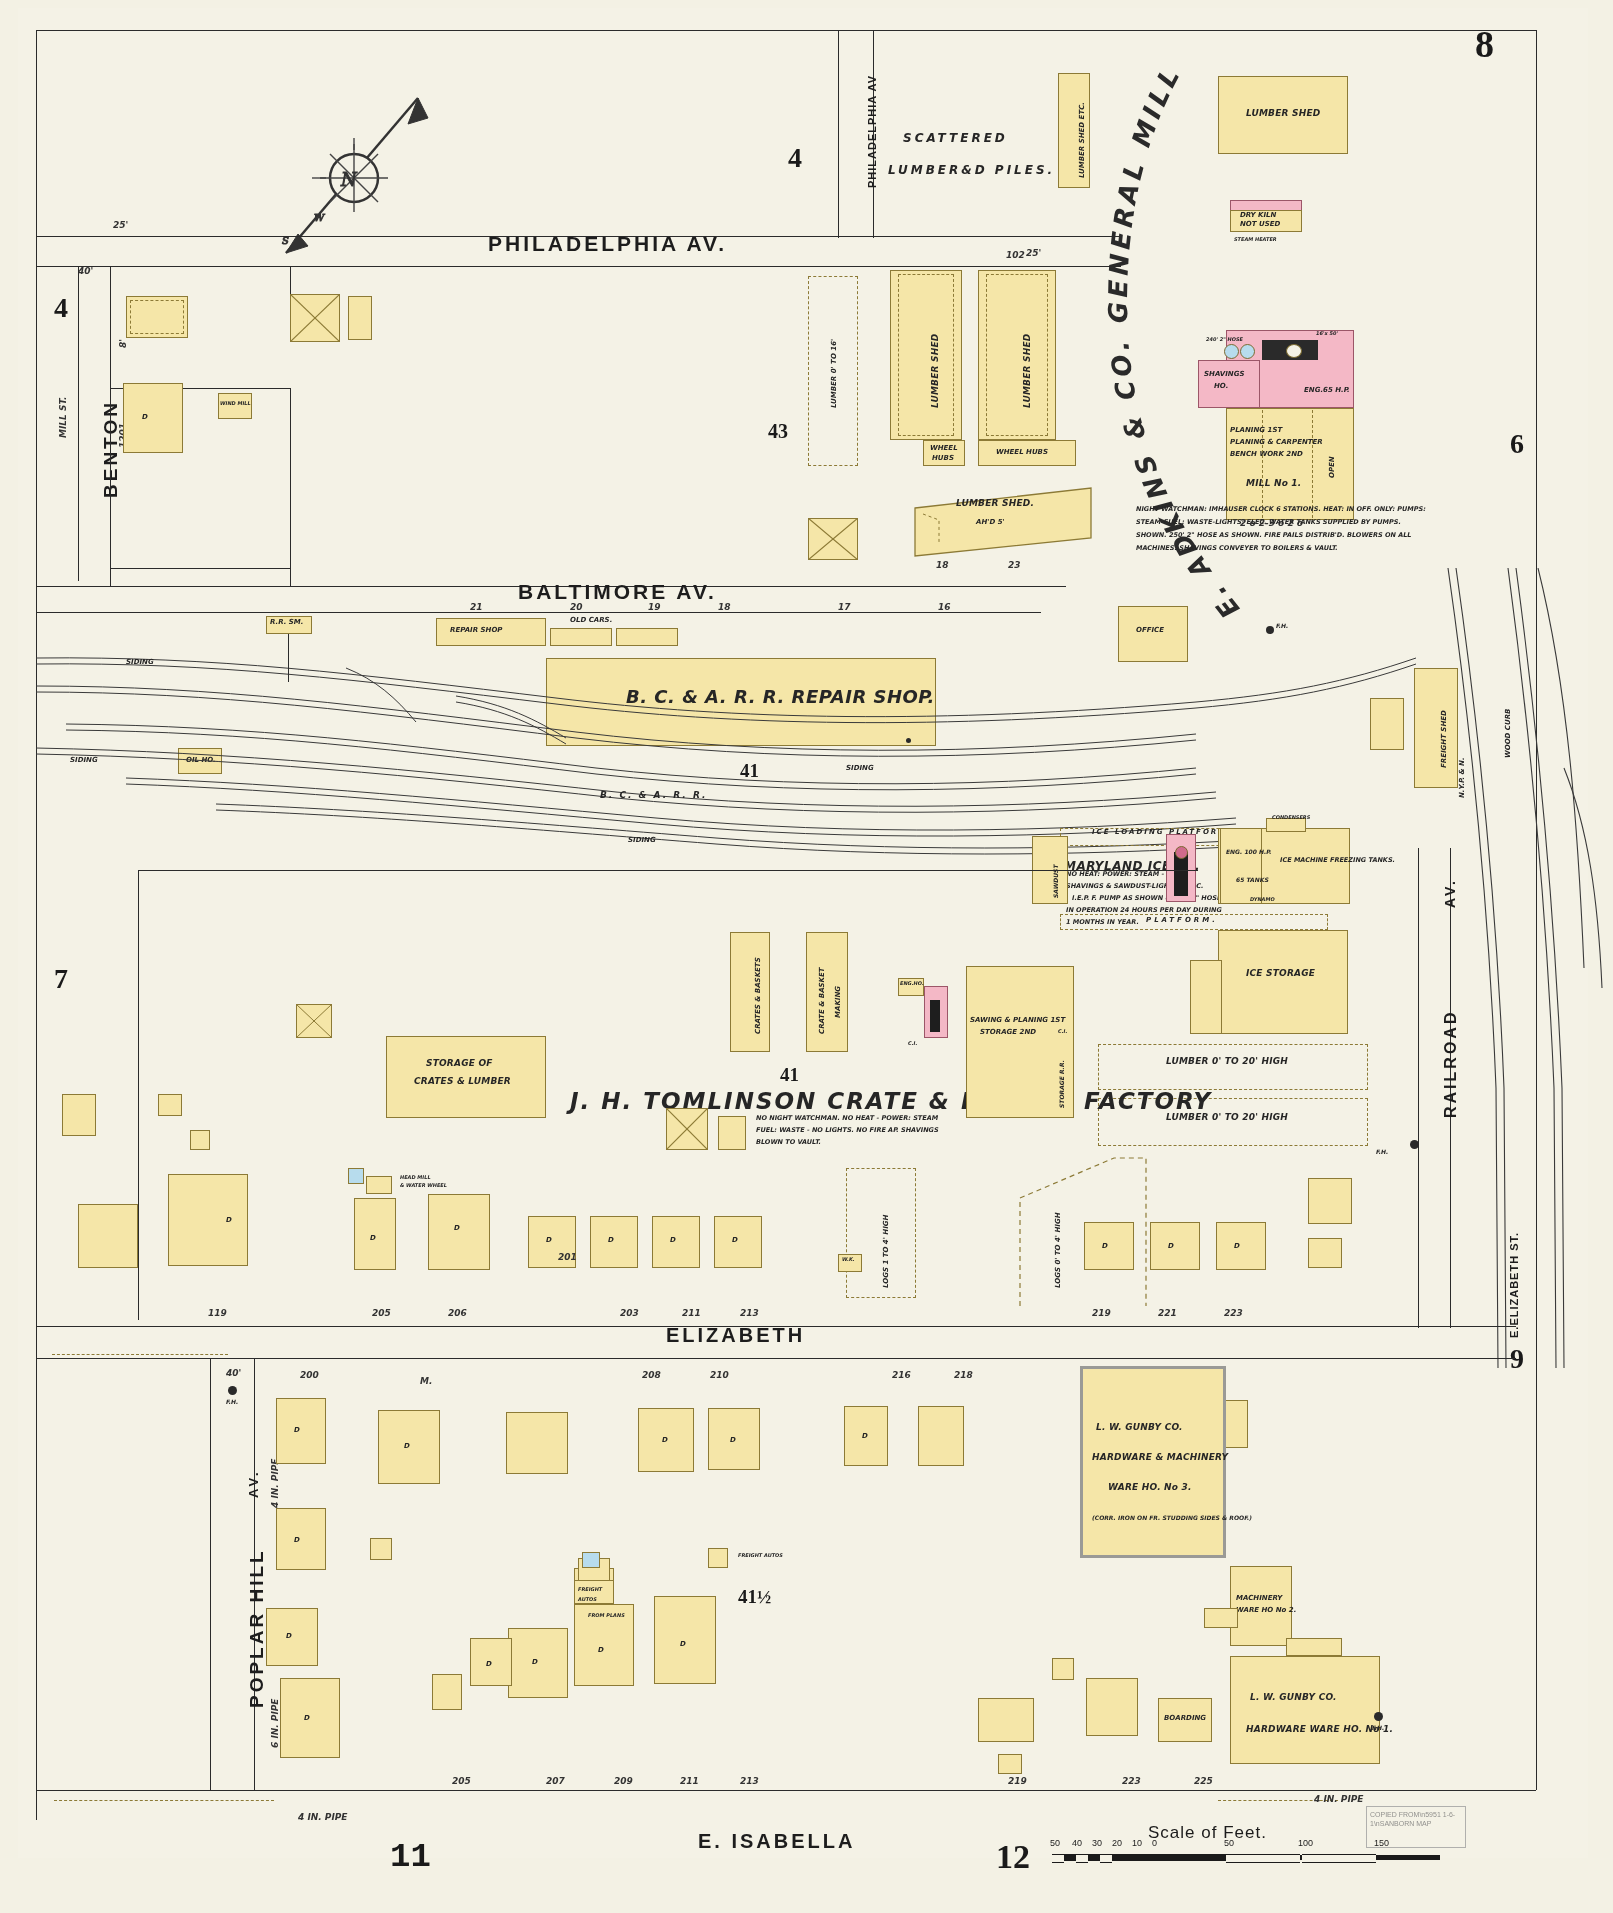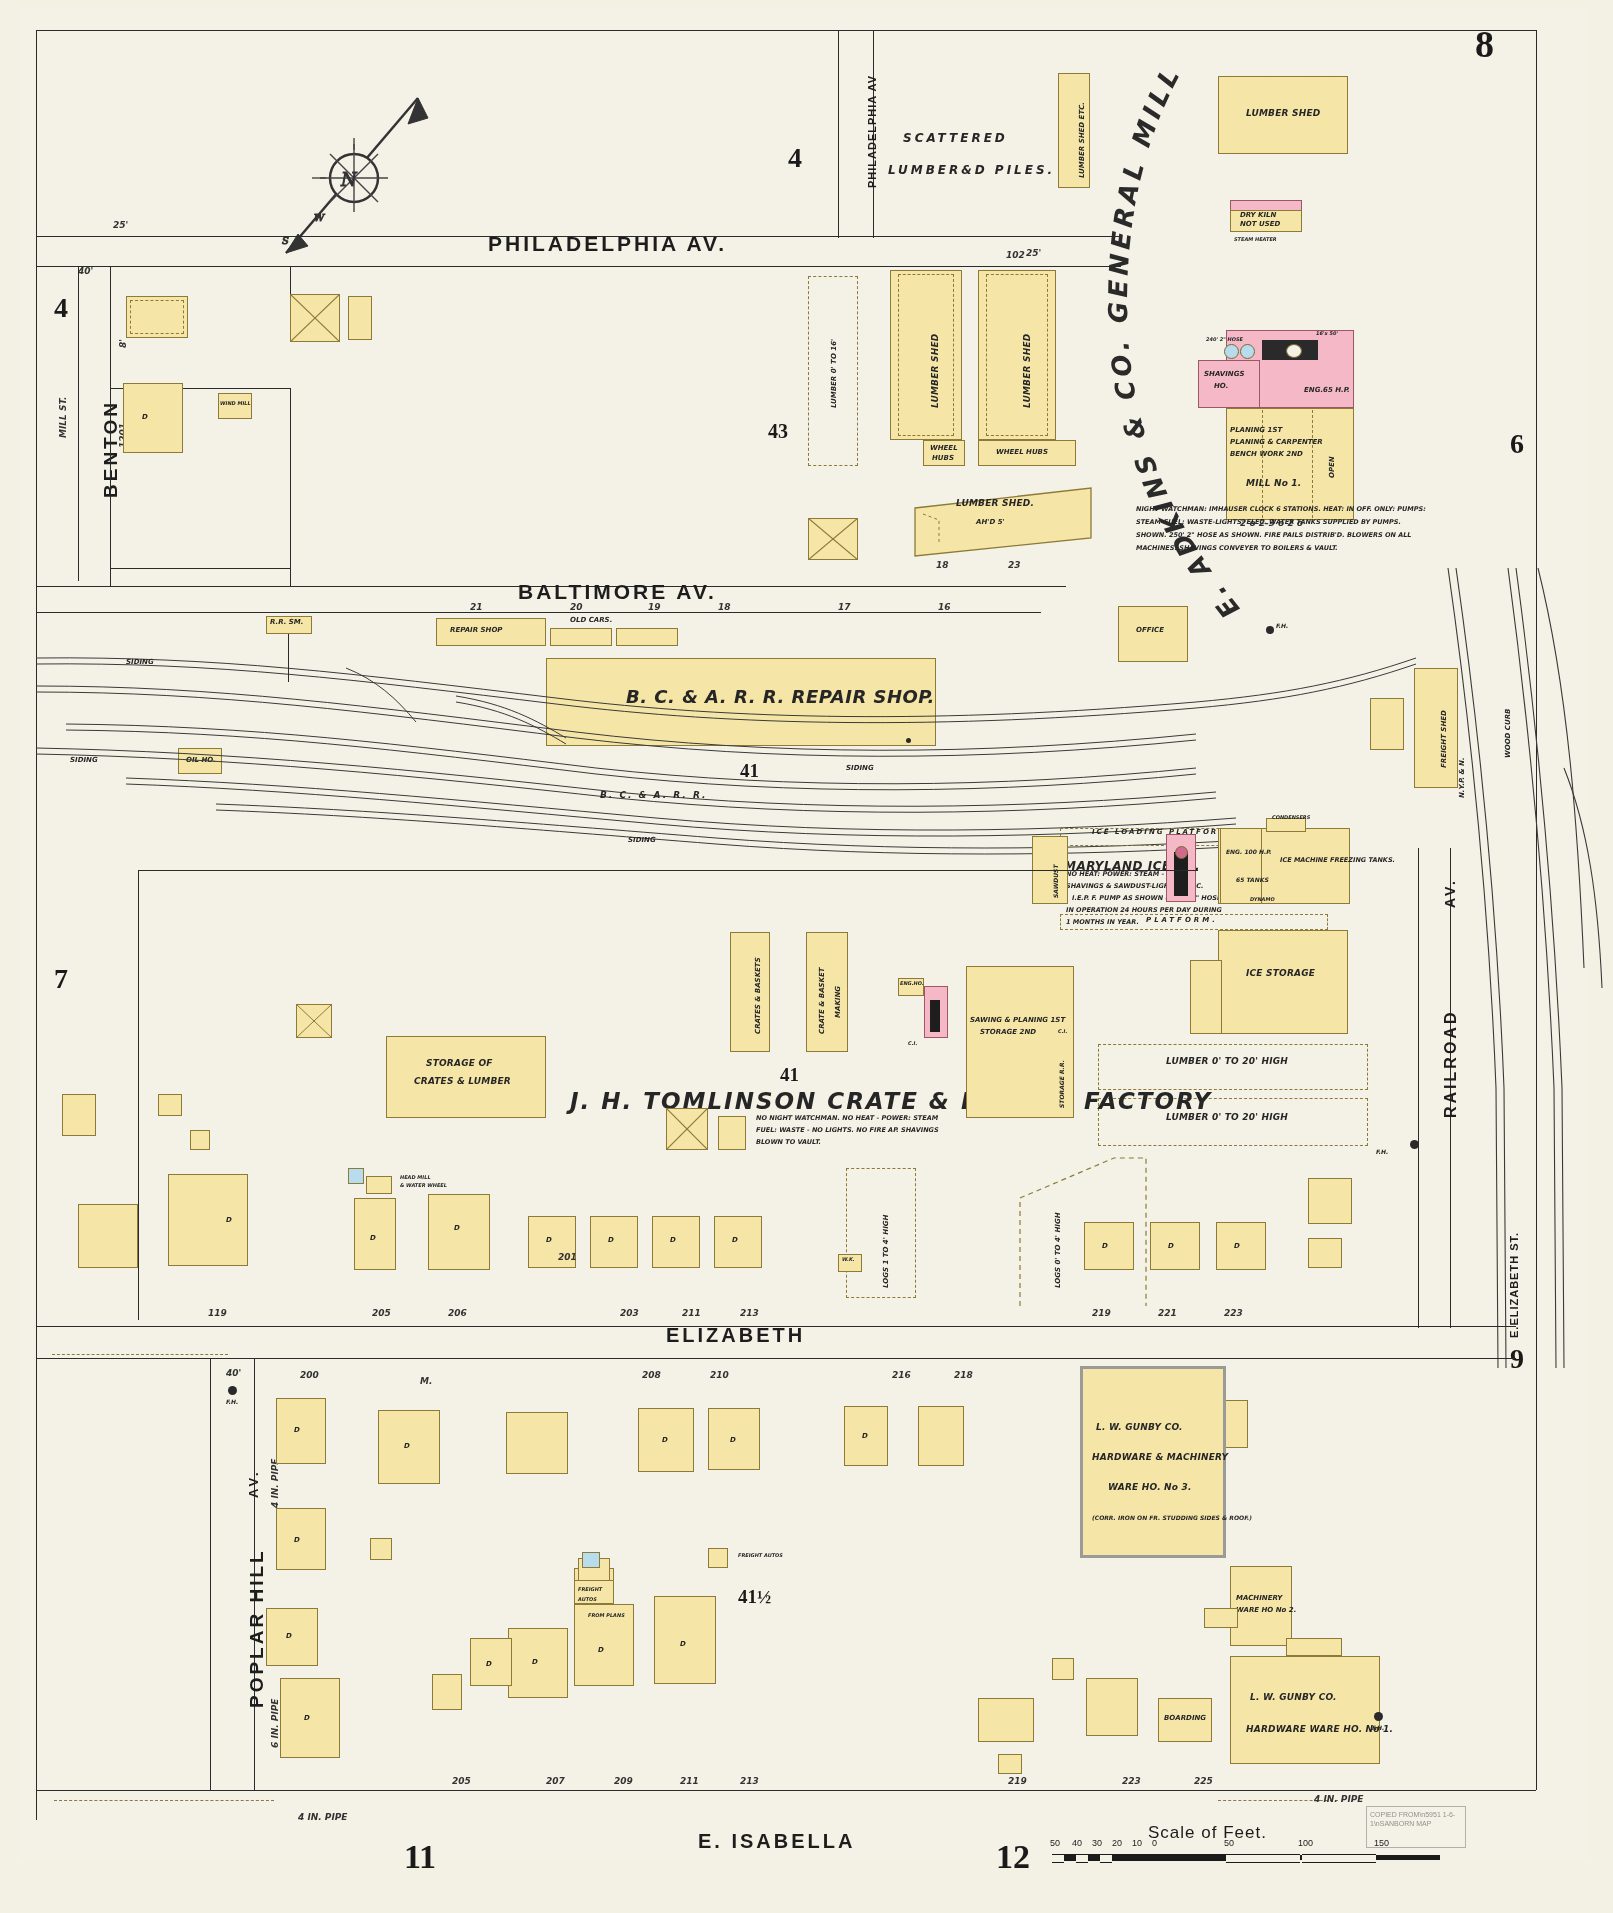--- a/index.html
+++ b/index.html
@@ -71,21 +71,21 @@
   <div class="lnv" style="left:18px;top:22px;height:1790px;"></div>
   <div class="lnv" style="left:1518px;top:22px;height:1760px;"></div>
   <div class="ln" style="left:18px;top:1782px;width:1500px;"></div>
 
   <div class="blk" style="left:1457px;top:14px;font-size:38px;">8</div>
   <div class="blk" style="left:770px;top:134px;font-size:28px;">4</div>
   <div class="blk" style="left:36px;top:284px;font-size:28px;">4</div>
   <div class="blk" style="left:1492px;top:420px;font-size:28px;">6</div>
   <div class="blk" style="left:36px;top:955px;font-size:28px;">7</div>
   <div class="blk" style="left:1492px;top:1335px;font-size:28px;">9</div>
-  <div class="blk" style="left:386px;top:1830px;font-size:34px;">11</div>
+  <div class="blk" style="left:372px;top:1830px;font-size:34px;font-family:Liberation Mono, monospace;">11</div>
   <div class="blk" style="left:978px;top:1830px;font-size:34px;">12</div>
 
 
   <svg id="compass" style="left:250px;top:30px;width:180px;height:240px;" viewBox="0 0 180 240">
     <g stroke="#333" fill="#444">
       <line x1="18" y1="215" x2="150" y2="60" stroke-width="2.5"></line>
       <polygon points="150,60 140,86 160,80" fill="#333"></polygon>
       <polygon points="18,215 30,196 40,208" fill="#333"></polygon>
       <circle cx="86" cy="140" r="24" fill="#f4f2e6" stroke="#333" stroke-width="2.5"></circle>
       <g stroke="#444" stroke-width="1.4">

